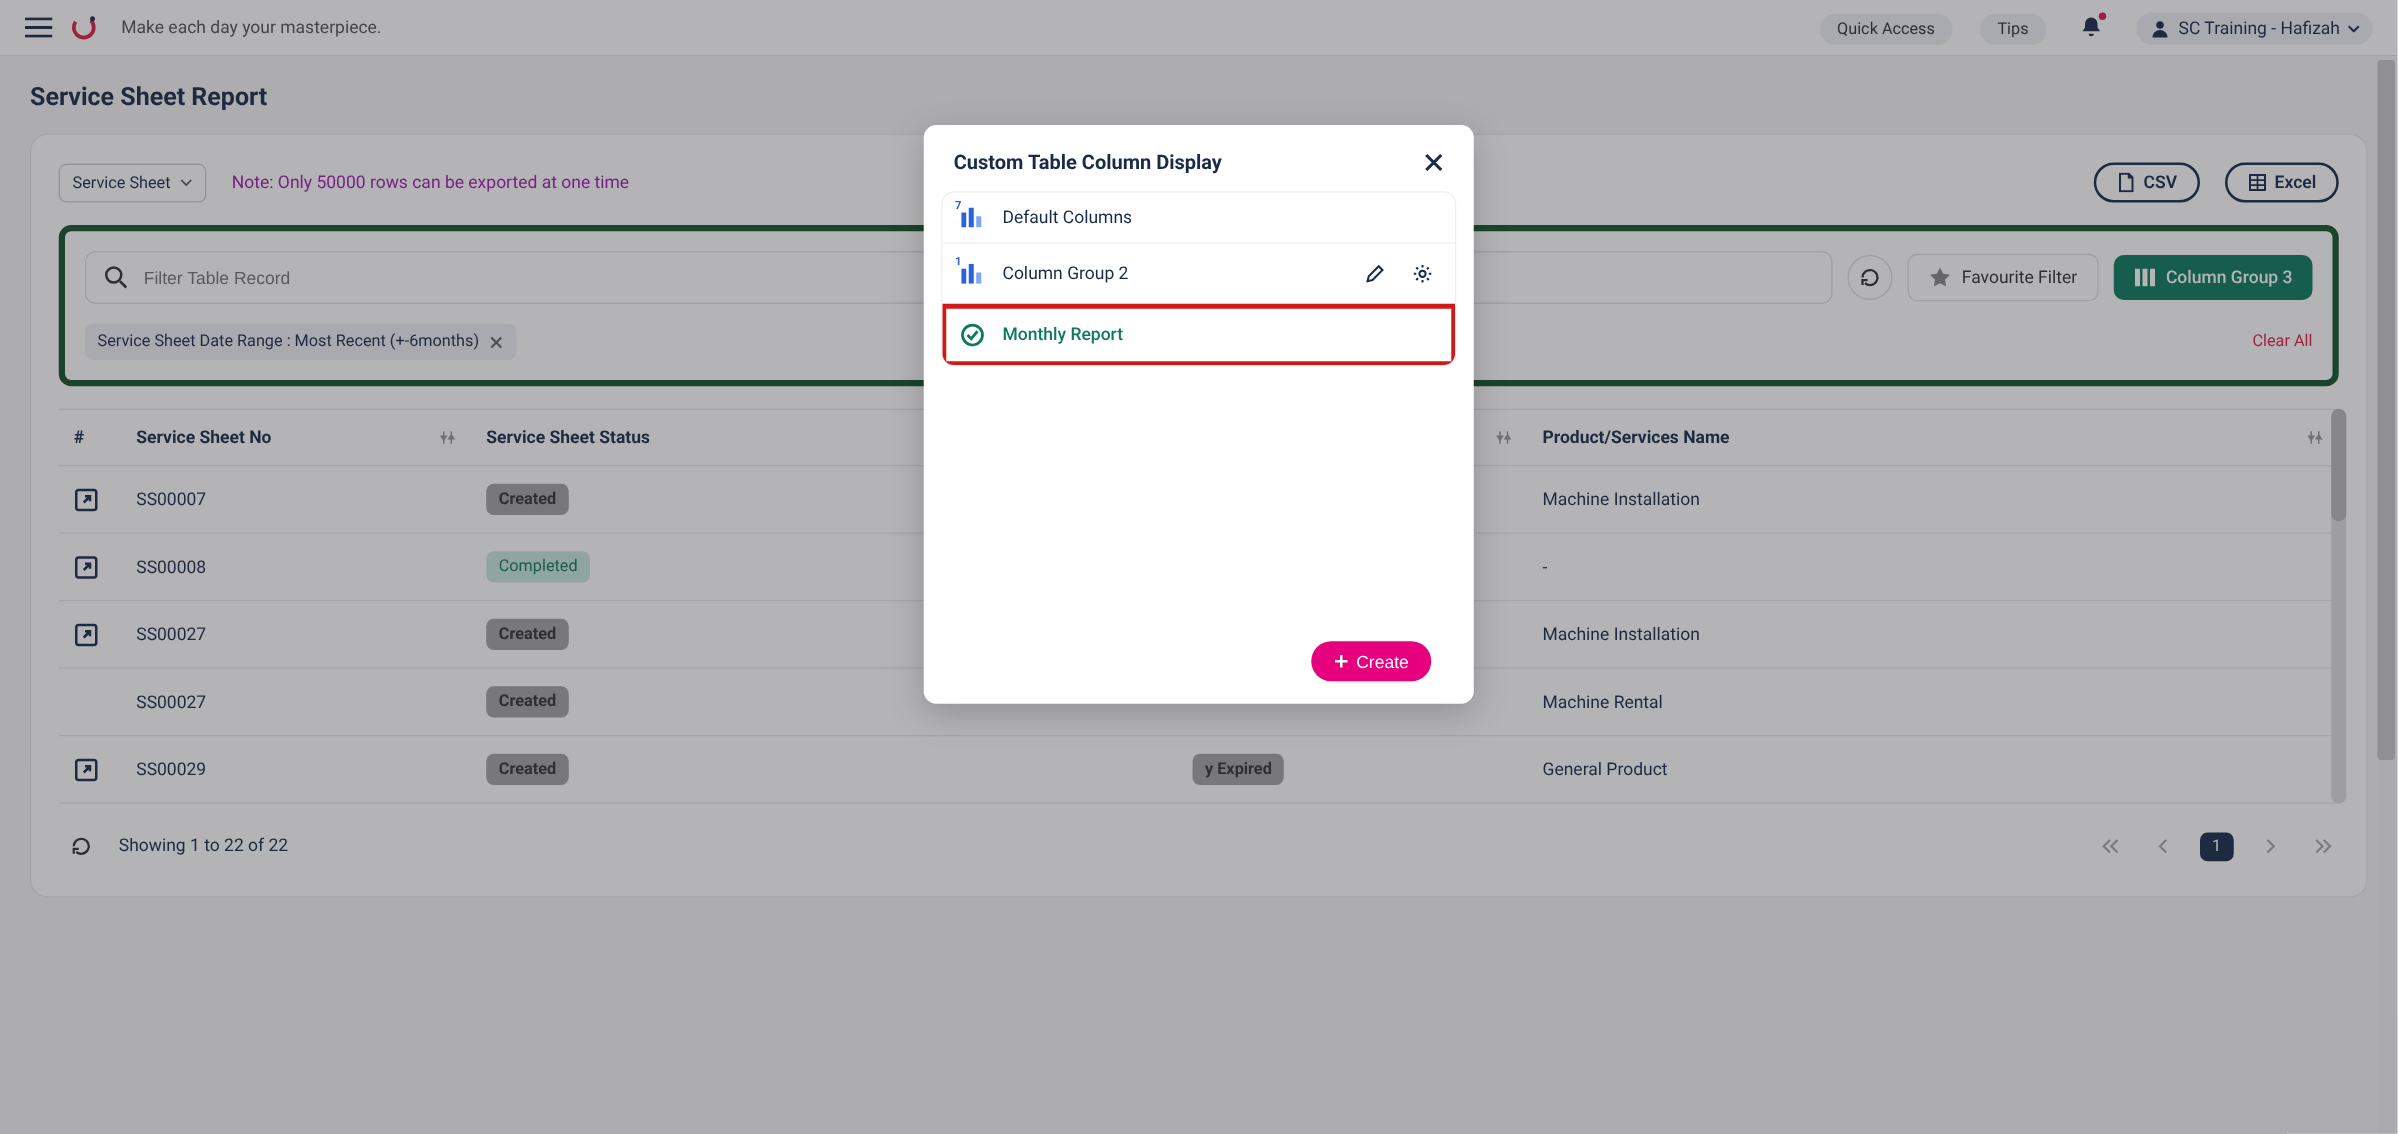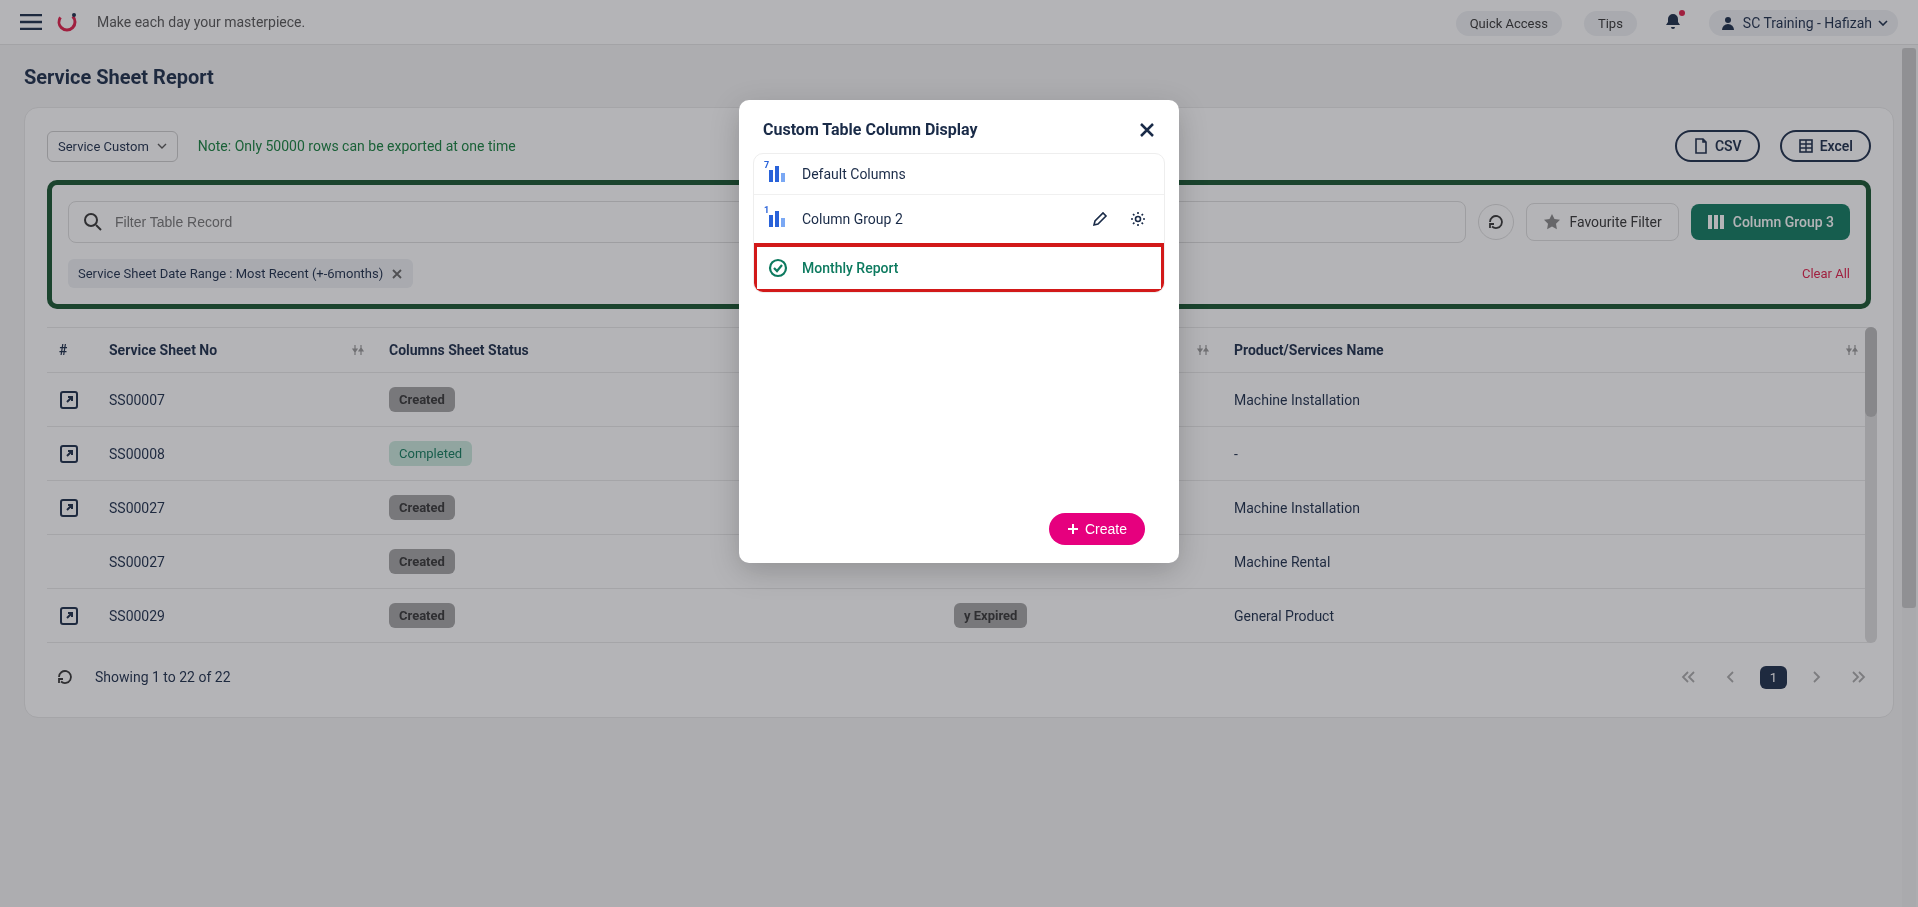--- a/index.html
+++ b/index.html
@@ -16,21 +16,21 @@
   .notif-dot { position: absolute; top: 2px; right: 2px; width: 6px; height: 6px; background: #e11d48; border-radius: 50%; }
   .user-chip { display: flex; align-items: center; gap: 6px; background: #eef0f3; border-radius: 14px; padding: 4px 10px; cursor: pointer; }
   
   
   .page { padding: 20px 24px; }
   .page-title { font-size: 20px; font-weight: 700; color: #1a2b48; margin-bottom: 18px; }
   .card { background: #fff; border-radius: 14px; padding: 22px; border: 1px solid #e8e8e8; }
   
   .top-row { display: flex; align-items: center; gap: 20px; margin-bottom: 18px; }
   .select-box { border: 1px solid #ccc; border-radius: 6px; padding: 7px 10px; display: flex; align-items: center; gap: 8px; cursor: pointer; font-size: 13px; }
-  .note { color: #15803d; font-size: 14px; flex: 1; }
+  .note { color: #a21caf; font-size: 14px; flex: 1; }
   .export-btn { border: 2px solid #1a2b48; background: #fff; border-radius: 20px; padding: 6px 16px; display: flex; align-items: center; gap: 6px; cursor: pointer; font-weight: 600; font-size: 14px; color: #1a2b48; }
   
   .filter-region { border: 5px solid #14532d; border-radius: 10px; padding: 16px; }
   .filter-row1 { display: flex; align-items: center; gap: 12px; }
   .search-box { flex: 1; border: 1px solid #ddd; border-radius: 8px; padding: 10px 14px; display: flex; align-items: center; gap: 12px; }
   .search-box input { border: none; outline: none; flex: 1; font-size: 14px; }
   .refresh-circ { width: 36px; height: 36px; border: 1px solid #ddd; border-radius: 50%; display: flex; align-items: center; justify-content: center; cursor: pointer; }
   .fav-btn { border: 1px solid #ddd; border-radius: 8px; padding: 9px 16px; display: flex; align-items: center; gap: 8px; cursor: pointer; font-size: 14px; color: #333; }
   .colgrp-btn { background: #0d7a5f; color: #fff; border-radius: 8px; padding: 9px 16px; display: flex; align-items: center; gap: 8px; cursor: pointer; font-size: 14px; font-weight: 500; }
   .filter-row2 { display: flex; align-items: center; margin-top: 16px; }
@@ -124,21 +124,21 @@
     </div>
   </div>
 </div>
 
 <div class="page">
   <div class="page-title">Service Sheet Report</div>
 
   <div class="card">
     <div class="top-row">
       <div class="select-box">
-        <span>Service Custom</span>
+        <span>Service Sheet</span>
         <svg width="10" height="6" viewBox="0 0 10 6">
             <path d="M1 1l4 4 4-4" stroke="#555" stroke-width="1.4" fill="none"></path>
           </svg>
       </div>
       <div class="note">Note: Only 50000 rows can be exported at one time</div>
       <div class="export-btn">
         <svg width="16" height="16" viewBox="0 0 16 16">
             <path d="M3 1h7l3 3v11H3z M10 1v3h3" fill="none" stroke="#1a2b48" stroke-width="1.6"></path>
           </svg>
         <span>CSV</span>
@@ -200,21 +200,21 @@
           <tr>
             <th style="width:50px">#</th>
             <th style="width:280px">
                 <div class="th-inner">
                   <span>Service Sheet No</span>
                   <svg class="sort-ic" viewBox="0 0 14 14">
                     <path d="M4 9l-2-3h4zM10 5l2 3h-4z M4 2v10M10 2v10" stroke="#555" stroke-width="1.2" fill="#555"></path>
                   </svg>
                 </div>
               </th>
-            <th style="width:285px"><span>Columns Sheet Status</span></th>
+            <th style="width:285px"><span>Service Sheet Status</span></th>
             <th style="width:280px"></th>
             <th style="width:280px">
                 <div class="th-inner">
                   <span>atus</span>
                   <svg class="sort-ic" viewBox="0 0 14 14">
                     <path d="M4 9l-2-3h4zM10 5l2 3h-4z M4 2v10M10 2v10" stroke="#555" stroke-width="1.2" fill="#555"></path>
                   </svg>
                 </div>
               </th>
             <th>

